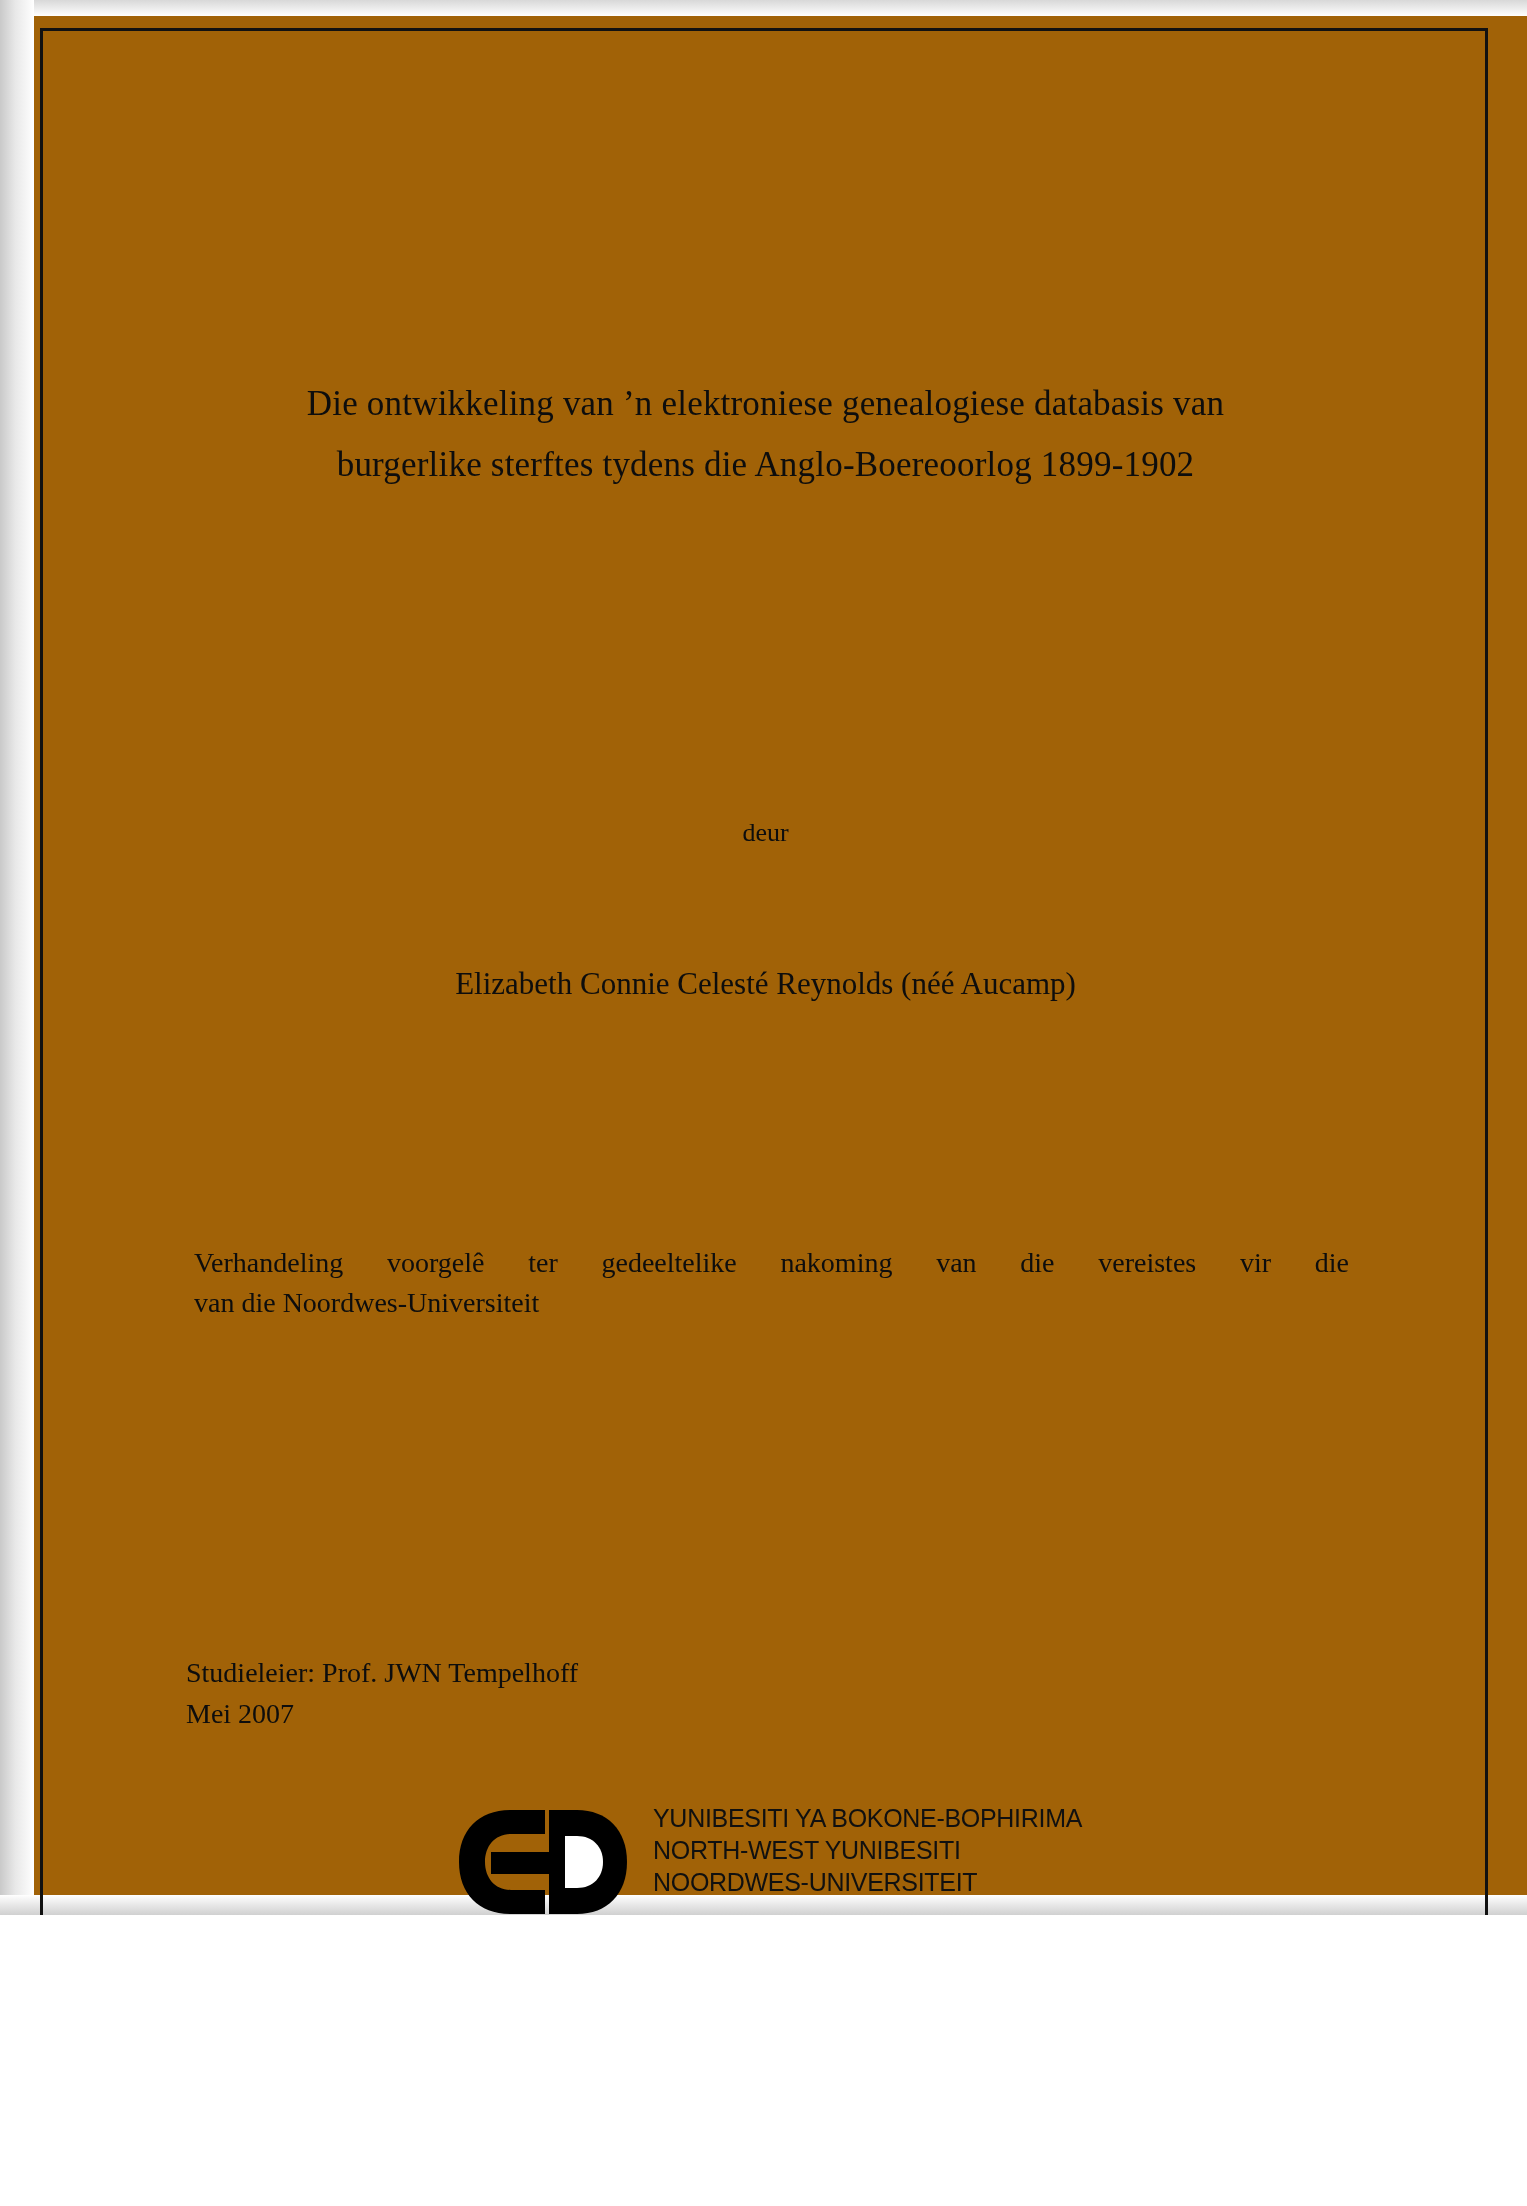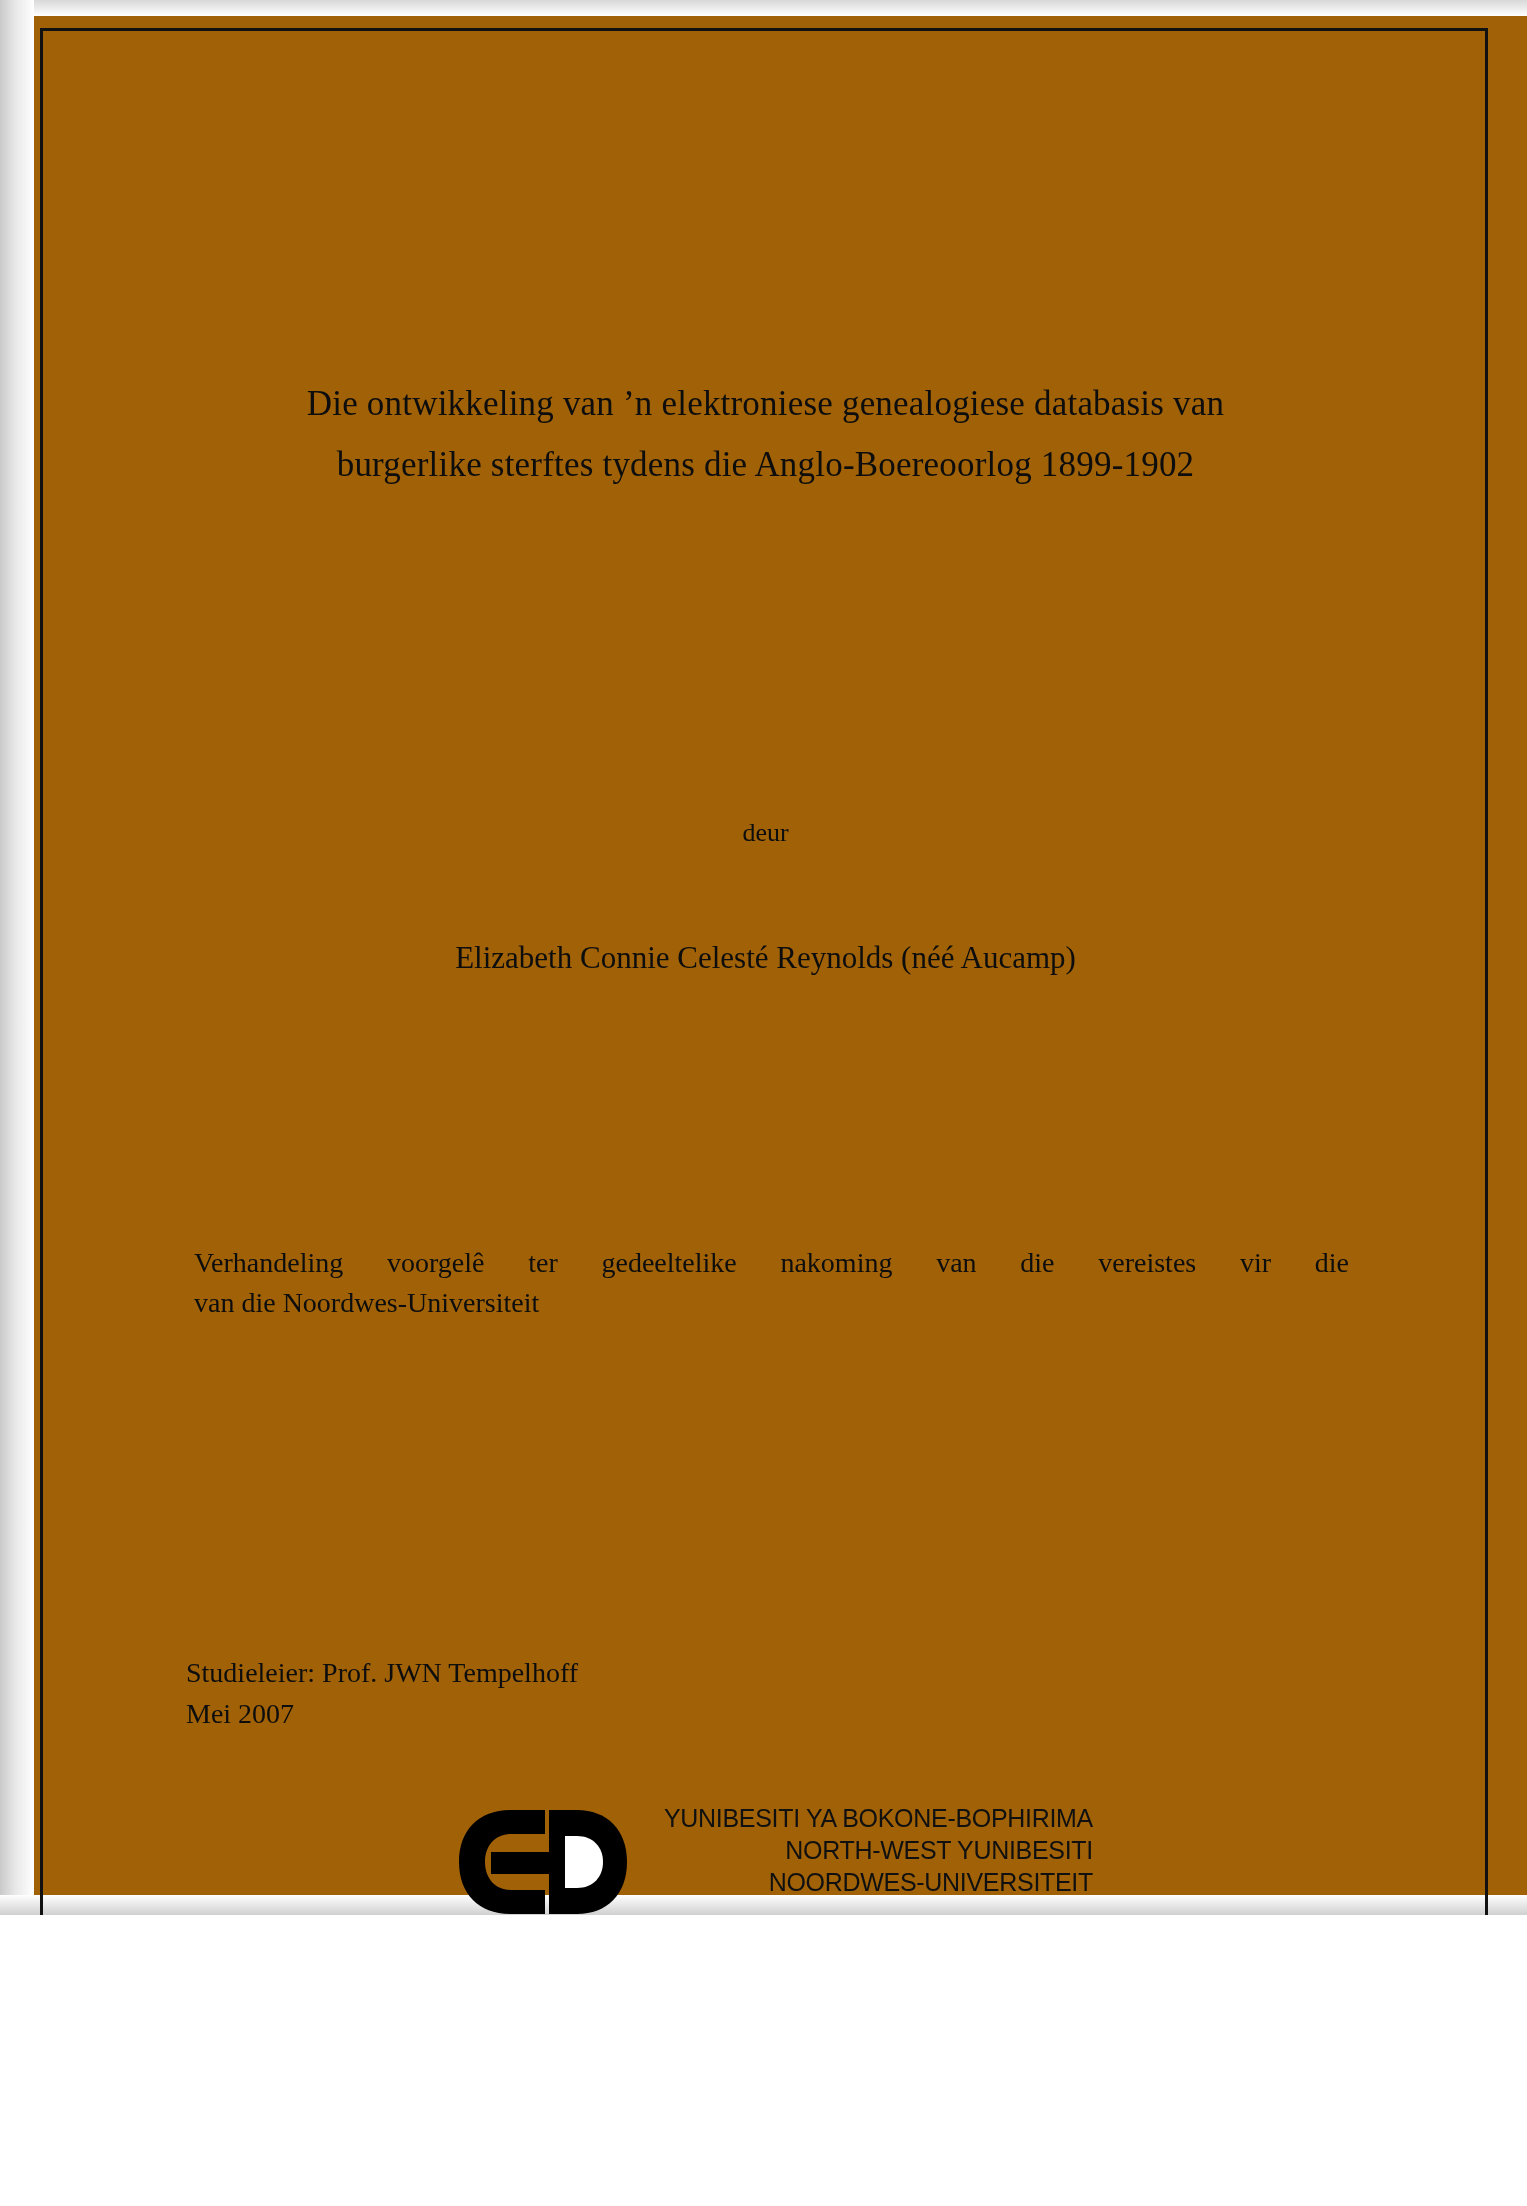--- a/index.html
+++ b/index.html
@@ -67,21 +67,21 @@
     position: absolute;
     top: 790px;
     left: 0;
     width: 1175px;
     text-align: center;
     font-size: 26px;
   }
 
   .author {
     position: absolute;
-    top: 912px;
+    top: 938px;
     left: 0;
     width: 1175px;
     text-align: center;
     font-size: 31px;
   }
 
   .statement {
     position: absolute;
     top: 1215px;
     left: 16px;
@@ -127,21 +127,20 @@
     position: absolute;
     left: 200px;
     top: 4px;
     width: 440px;
     font-family: "Liberation Sans", sans-serif;
     font-size: 25px;
     line-height: 1.28;
     letter-spacing: -0.3px;
     color: #101010;
     font-weight: 400;
-    text-align: right;
   }
 </style>
 </head>
 <body>
 
 <div class="page">
 
   <div class="scan-edge-top"></div>
   <div class="scan-edge-left"></div>
   <div class="scan-edge-bottom"></div>

